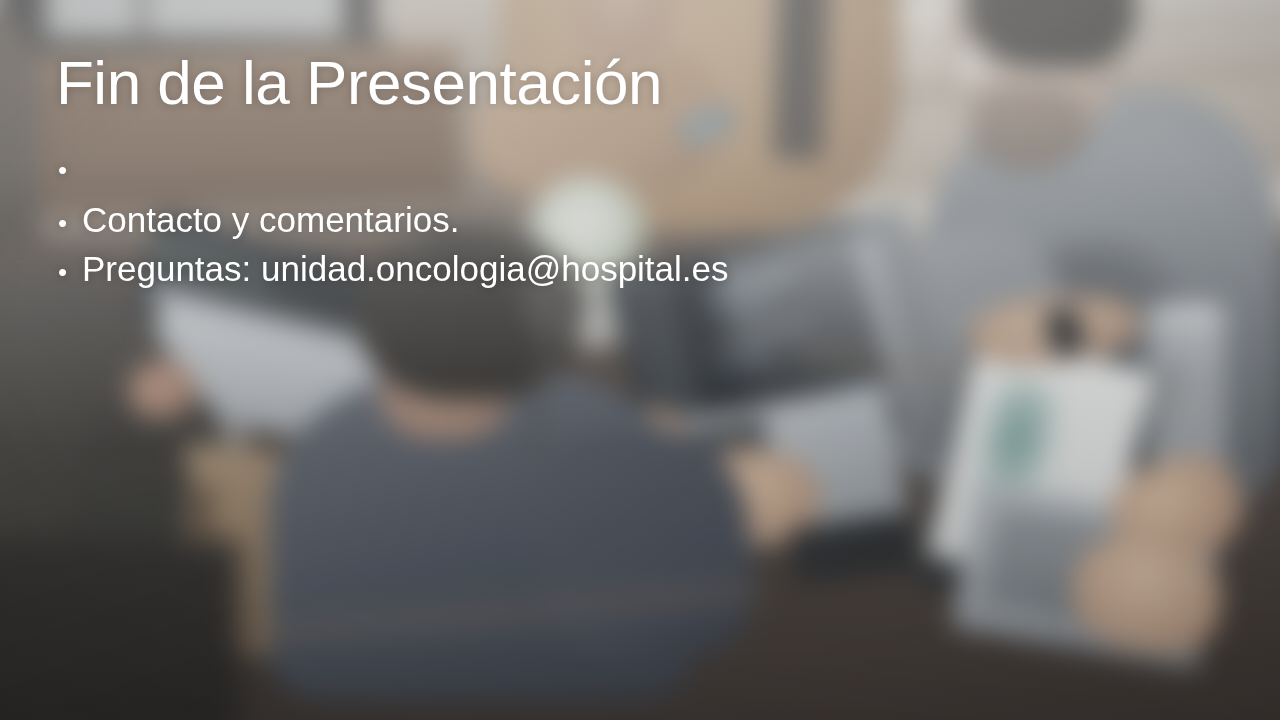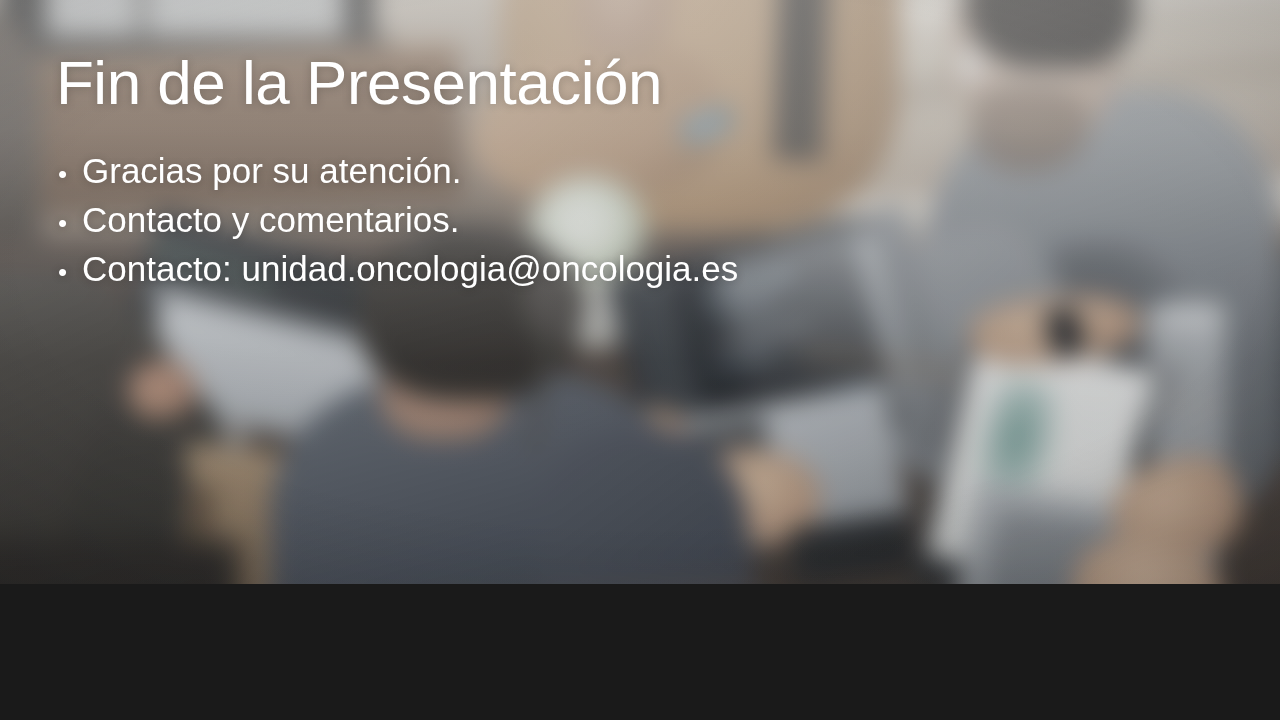--- a/index.html
+++ b/index.html
@@ -4,21 +4,21 @@
 <title>Fin de la Presentación</title>
 <style>
   html, body {
     margin: 0;
     padding: 0;
     background: #1a1a1a;
   }
   #slide {
     position: relative;
     width: 1280px;
-    height: 584px;
+    height: 720px;
     overflow: hidden;
     font-family: "Liberation Sans", sans-serif;
     background: #14532d;
   }
 
   
   #photo {
     position: absolute;
     left: -60px; top: -60px;
     width: 1400px; height: 840px;
@@ -656,26 +656,25 @@
   <div id="wash-cool"></div>
   <div id="vignette"></div>
 
   <div id="text-layer">
 
     <h1 id="slide-title">Fin de la Presentación</h1>
 
     <ul id="bullet-list">
       <li>
         <span class="bullet-mark">•</span>
-        <span class="bullet-text">Gracias por su atención.</span>
       </li>
       <li>
         <span class="bullet-mark">•</span>
         <span class="bullet-text">Contacto y comentarios.</span>
       </li>
       <li>
         <span class="bullet-mark">•</span>
-        <span class="bullet-text">Contacto: unidad.oncologia@oncologia.es</span>
+        <span class="bullet-text">Preguntas: unidad.oncologia@hospital.es</span>
       </li>
     </ul>
 
   </div>
 </div>
 
 </body></html>

